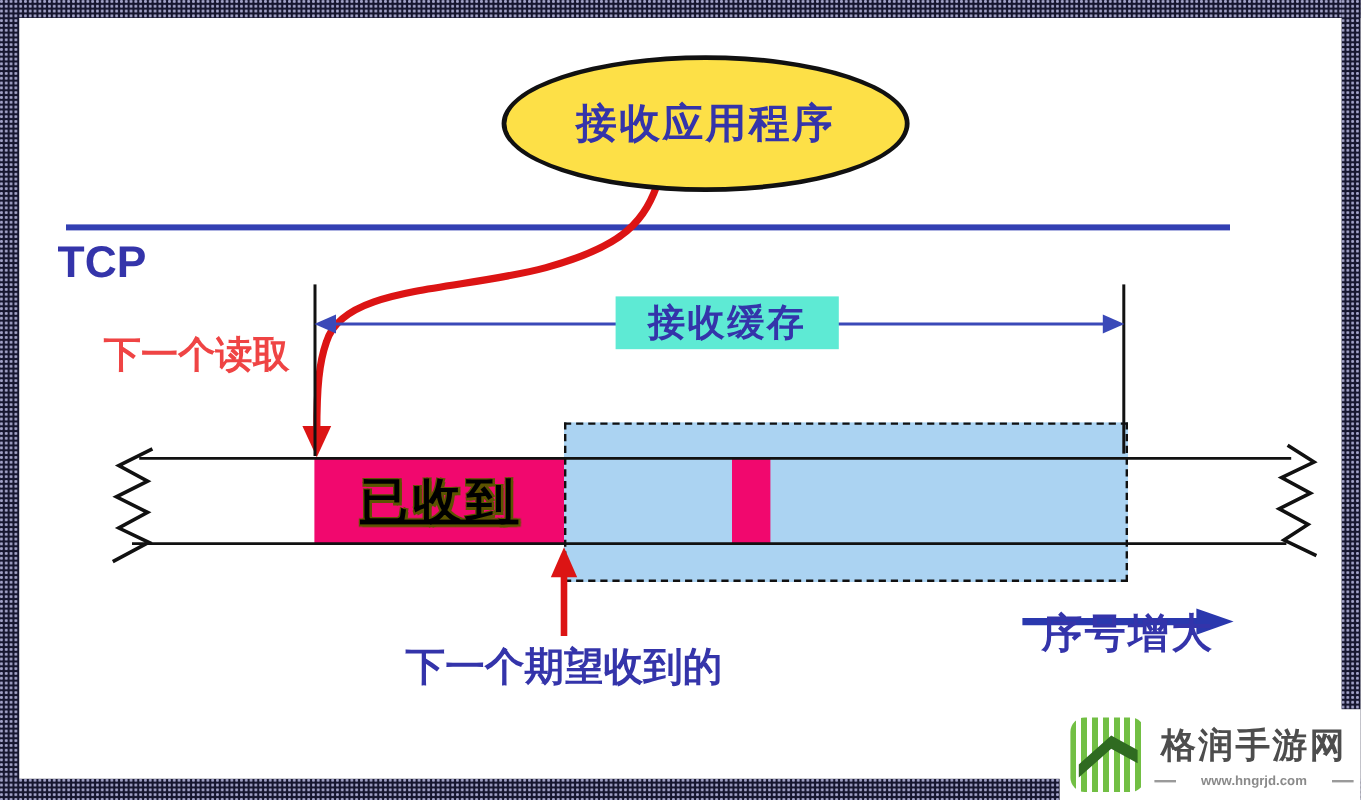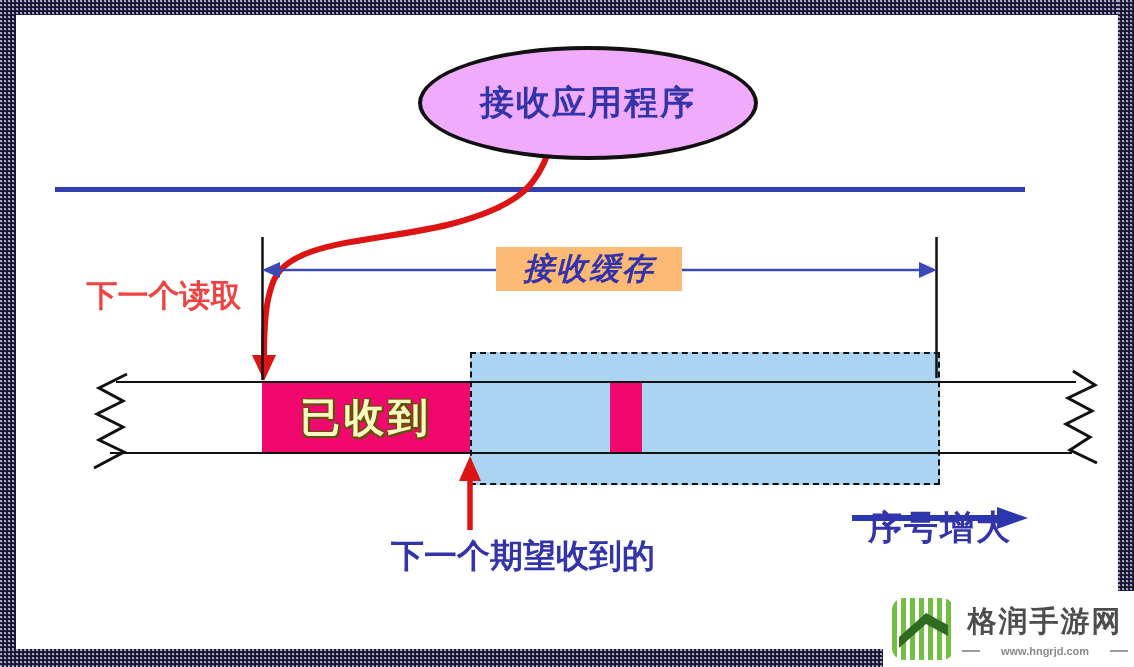--- a/index.html
+++ b/index.html
@@ -27,48 +27,49 @@
   .tcp-line{position:absolute;left:55px;top:187px;width:970px;height:5px;background:#3340b3;}
   .window-rect{
     position:absolute;left:470px;top:352px;width:466px;height:129px;
     background:#abd3f2;border:2px dashed #111111;
   }
   .received-block{
     position:absolute;left:262px;top:382px;width:208px;height:71px;background:#f1086e;
     display:flex;align-items:center;justify-content:center;
   }
   .received-text{
-    font-size:40px;font-weight:bold;color:#fef9c3;letter-spacing:4px;
+    font-size:40px;font-weight:bold;color:#000000;letter-spacing:4px;
     text-shadow:2px 2px 0 #5c5400,-1px -1px 0 #5c5400,2px -1px 0 #5c5400,-1px 2px 0 #5c5400;
+    text-decoration:underline;
   }
   .stripe{position:absolute;left:610px;top:382px;width:32px;height:71px;background:#f1086e;}
 
   
   .app-ellipse{
     position:absolute;left:418px;top:46px;width:332px;height:106px;
-    background:#f0abfc;border:4px solid #111111;border-radius:50%;
+    background:#fde047;border:4px solid #111111;border-radius:50%;
     display:flex;align-items:center;justify-content:center;
   }
   .app-ellipse span{font-size:34px;font-weight:600;color:#3434aa;letter-spacing:2px;}
   .tcp-label{position:absolute;left:48px;top:198px;font-size:37px;font-weight:600;color:#3434aa;}
   .next-read{
     position:absolute;left:58px;top:277px;width:212px;text-align:center;
     font-size:31px;font-weight:600;color:#ef4444;line-height:37px;
   }
   .buffer-label{
-    position:absolute;left:496px;top:247px;width:186px;height:44px;background:#fdba74;
+    position:absolute;left:513px;top:247px;width:186px;height:44px;background:#5eead4;
     display:flex;align-items:center;justify-content:center;
-    font-size:31px;font-weight:600;color:#3434aa;letter-spacing:2px;font-style:italic;
+    font-size:31px;font-weight:600;color:#3434aa;letter-spacing:2px;
   }
   .window-label{
     position:absolute;left:617px;top:301px;width:180px;text-align:center;
     font-size:31px;font-weight:600;color:#3434aa;letter-spacing:2px;
   }
   .next-expected{
-    position:absolute;left:285px;top:533px;width:370px;text-align:right;
+    position:absolute;left:285px;top:533px;width:370px;text-align:center;
     font-size:33px;font-weight:600;color:#3434aa;line-height:45px;
   }
   .seq-label{
     position:absolute;left:848px;top:505px;width:184px;text-align:center;
     font-size:34px;font-weight:600;color:#3434aa;letter-spacing:2px;
   }
 
   
   .logo-box{
     position:absolute;z-index:7;left:883px;top:591px;width:251px;height:76px;
@@ -121,20 +122,21 @@
     <polygon points="470,456 459,481 481,481" fill="#dc1414"></polygon>
 
     <line x1="852" y1="518" x2="1000" y2="518" stroke="#2a38ae" stroke-width="6"></line>
     <polygon points="1028,518 997,507 997,529" fill="#2a38ae"></polygon>
   </svg>
 
   <div class="labels">
     <div class="app-ellipse">
       <span>接收应用程序</span>
     </div>
+    <div class="tcp-label">TCP</div>
     <div class="next-read">
       <div>下一个读取</div>
     </div>
     <div class="buffer-label">接收缓存</div>
     <div class="next-expected">
       <div>下一个期望收到的</div>
     </div>
     <div class="seq-label">序号增大</div>
   </div>
 

